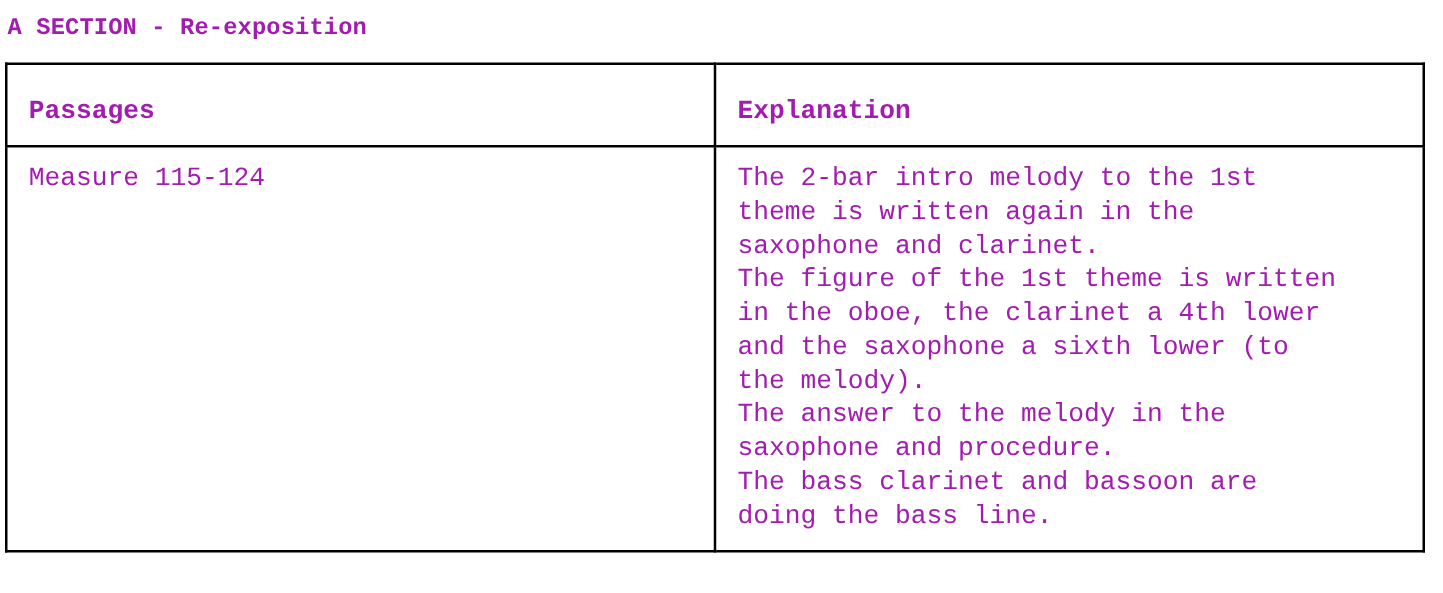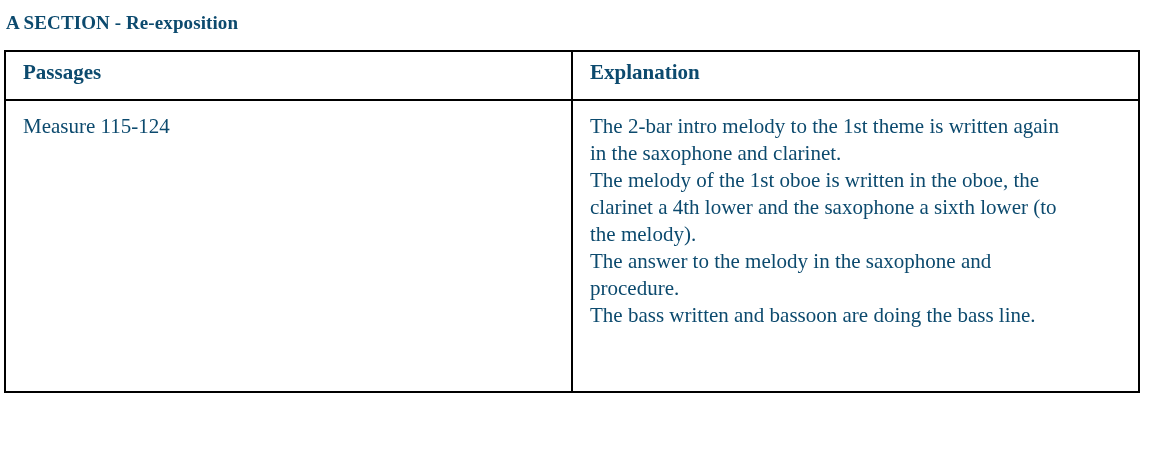--- a/index.html
+++ b/index.html
@@ -5,22 +5,22 @@
   html, body {
     margin: 0;
     padding: 0;
     background: #ffffff;
   }
   .page {
     position: relative;
     width: 1154px;
     height: 474px;
     background: #ffffff;
-    color: #0c4a6e;
-    font-family: Liberation Serif, serif;
+    color: #a21caf;
+    font-family: Liberation Mono, monospace;
     box-sizing: border-box;
     padding: 11px 0 0 4px;
     overflow: hidden;
   }
   .doc-title {
     margin: 0 0 16px 2px;
     font-size: 19px;
     line-height: 23px;
     font-weight: bold;
     letter-spacing: 0.1px;
@@ -38,21 +38,21 @@
     border: 2px solid #000000;
     vertical-align: top;
     text-align: left;
     font-size: 21px;
     line-height: 27px;
     font-weight: normal;
     box-sizing: border-box;
   }
   table.doc-table th {
     font-weight: bold;
-    padding: 7px 14px 13px 17px;
+    padding: 24px 14px 13px 17px;
   }
   table.doc-table td {
     padding: 12px 14px 13px 17px;
   }
   tr.row-tall td { height: 292px; }
   td.cell-explanation { padding-left: 14px; margin-top: 48px; }
   .exp-wrap { width: 487px; }
   .exp-wrap p { margin: 0; padding: 0; }
 </style>
 </head>
@@ -72,22 +72,22 @@
         <th>Passages</th>
         <th class="cell-explanation">Explanation</th>
       </tr>
     </thead>
     <tbody>
       <tr class="row-tall">
         <td>Measure 115-124</td>
         <td class="cell-explanation">
           <div class="exp-wrap">
             <p>The 2-bar intro melody to the 1st theme is written again in the saxophone and clarinet.</p>
-            <p>The melody of the 1st oboe is written in the oboe, the clarinet a 4th lower and the saxophone a sixth lower (to the melody).</p>
+            <p>The figure of the 1st theme is written in the oboe, the clarinet a 4th lower and the saxophone a sixth lower (to the melody).</p>
             <p>The answer to the melody in the saxophone and procedure.</p>
-            <p>The bass written and bassoon are doing the bass line.</p>
+            <p>The bass clarinet and bassoon are doing the bass line.</p>
           </div>
         </td>
       </tr>
     </tbody>
   </table>
 
 </div>
 
 </body></html>

